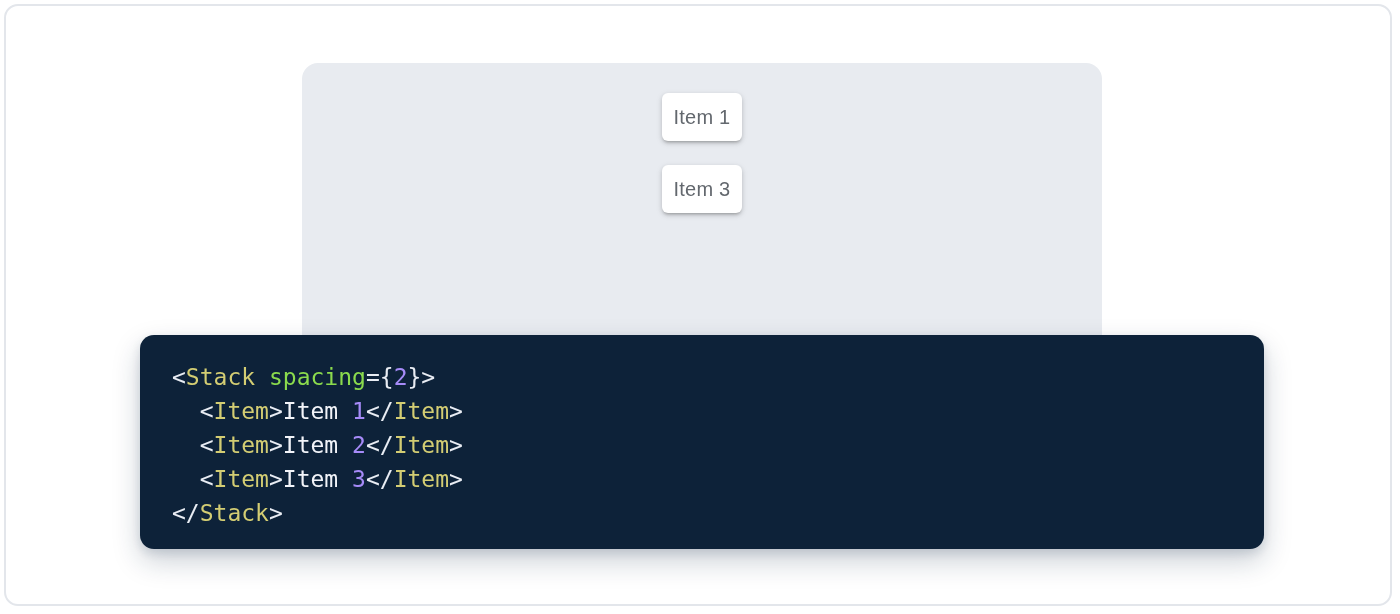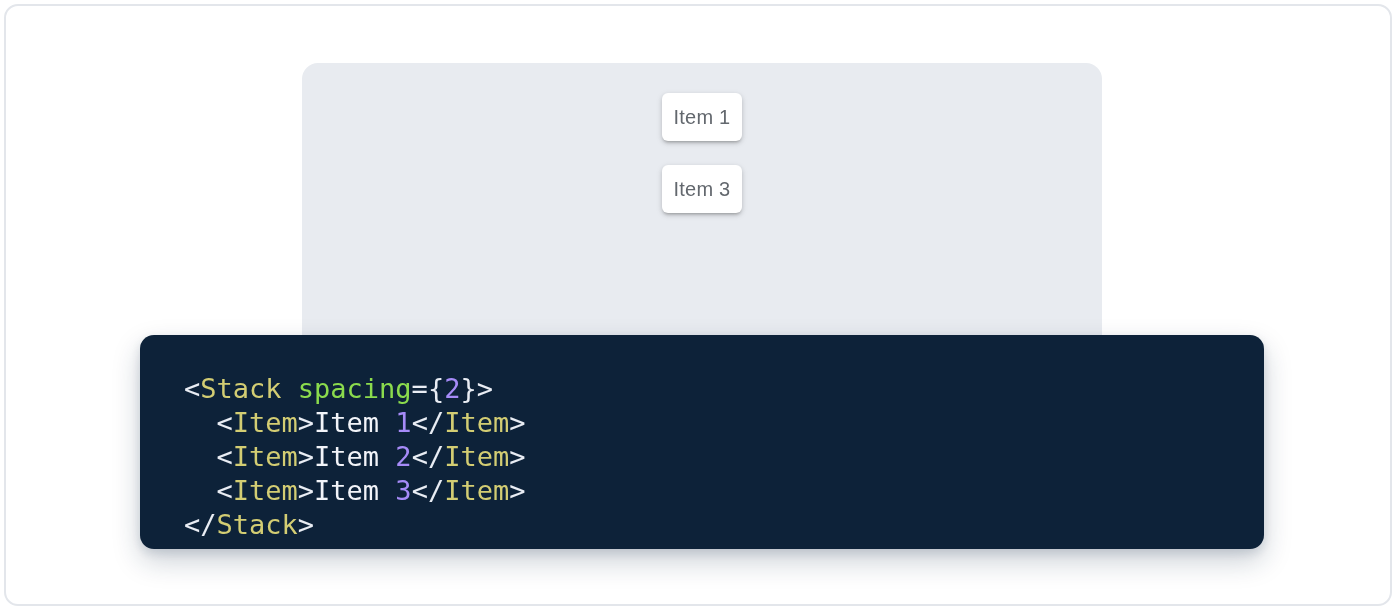--- a/index.html
+++ b/index.html
@@ -56,23 +56,23 @@
     left: 134px; top: 329px;         
     width: 1124px; height: 214px;
     background: var(--code-bg, #0d2239);
     border-radius: 14px;
     box-shadow: 0 12px 28px rgba(20, 40, 70, 0.22),
                 0 4px 10px rgba(20, 40, 70, 0.12);
     box-sizing: border-box;
     padding: 25px 32px;
   }
   .code {
-    margin: 12px;
+    margin: 0;
     font-family: "DejaVu Sans Mono", monospace;
-    font-size: 27px;
+    font-size: 23px;
     line-height: 34px;
     font-weight: 500;
   }
   .code-line { white-space: pre; }
   .tok-punctuation { color: var(--tok-punctuation, #e9edf4); }
   .tok-tag         { color: var(--tok-tag, #d3cd73); }
   .tok-attr_name   { color: var(--tok-attr_name, #8bdb4d); }
   .tok-number      { color: var(--tok-number, #a68bf8); }
   .tok-plain       { color: var(--tok-plain, #f2f4f9); }
 </style>

